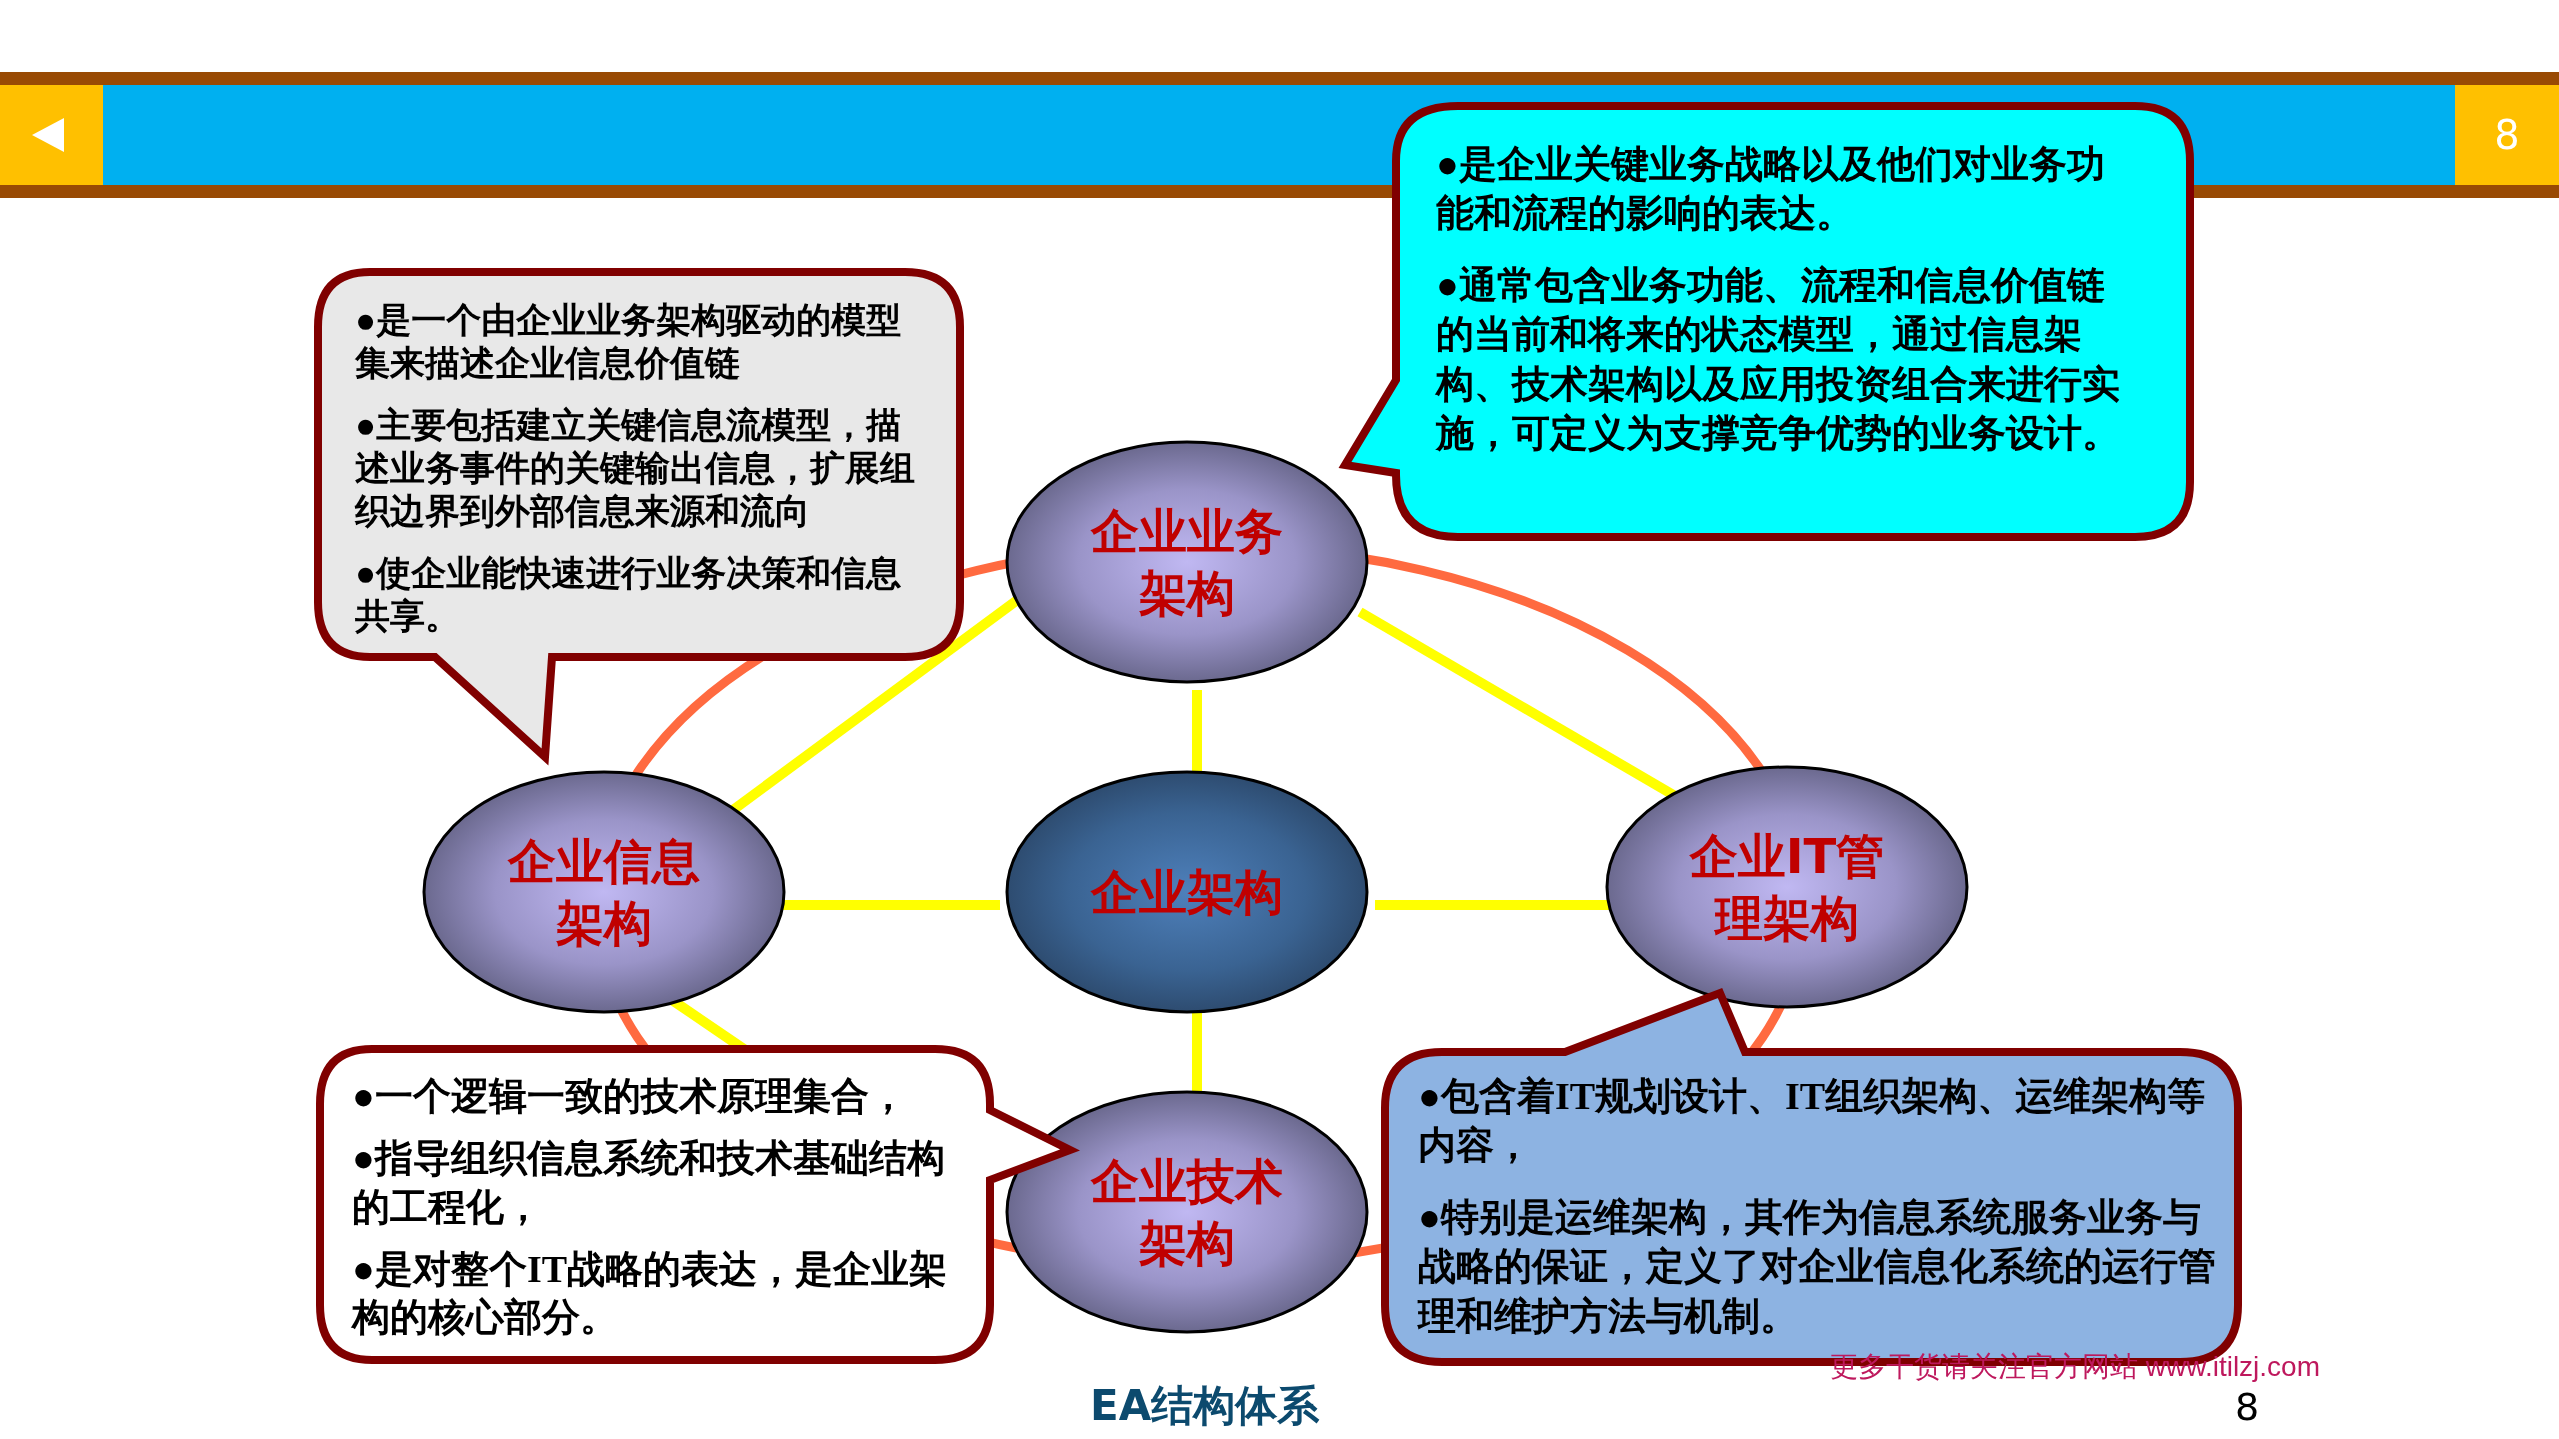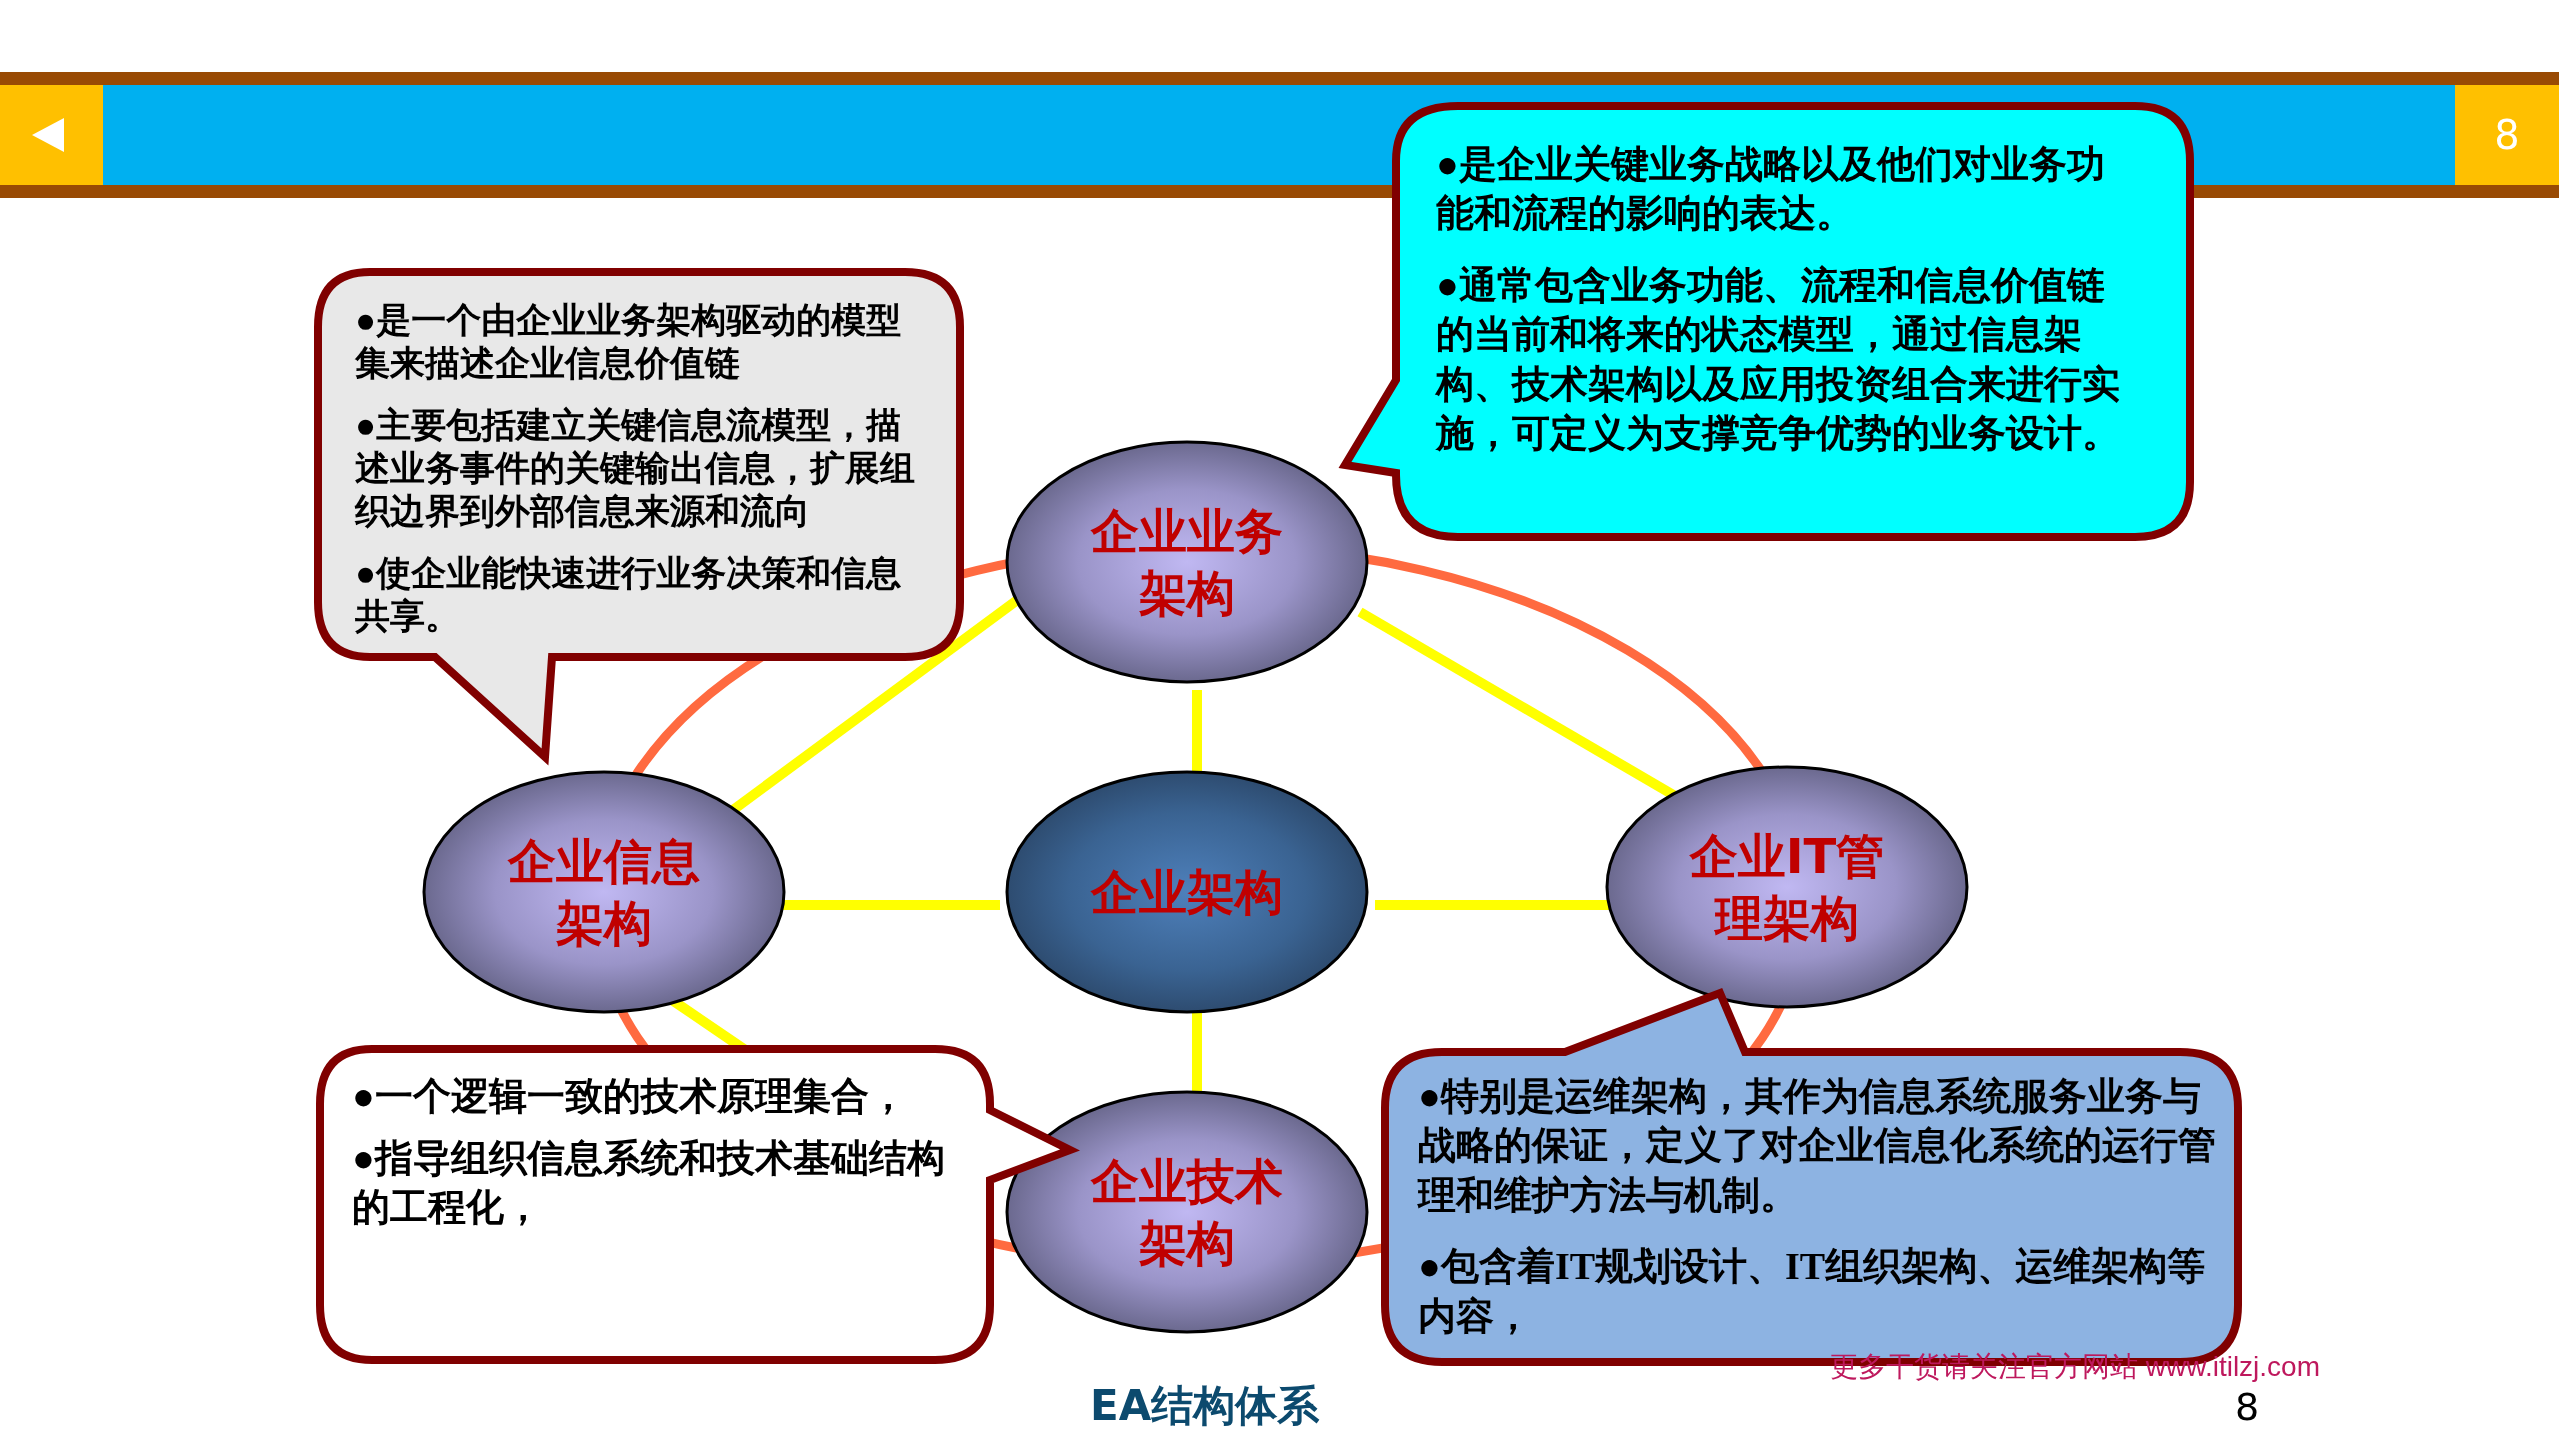--- a/index.html
+++ b/index.html
@@ -109,22 +109,23 @@
 </div>
 
 <div class="callout-text tr">
   <p>●是企业关键业务战略以及他们对业务功能和流程的影响的表达。</p>
   <p>●通常包含业务功能、流程和信息价值链的当前和将来的状态模型，通过信息架构、技术架构以及应用投资组合来进行实施，可定义为支撑竞争优势的业务设计。</p>
 </div>
 
 <div class="callout-text bl">
   <p>●一个逻辑一致的技术原理集合，</p>
   <p>●指导组织信息系统和技术基础结构的工程化，</p>
+  <p>●是对整个IT战略的表达，是企业架构的核心部分。</p>
 </div>
 
 <div class="callout-text br">
+  <p>●包含着IT规划设计、IT组织架构、运维架构等内容，</p>
   <p>●特别是运维架构，其作为信息系统服务业务与战略的保证，定义了对企业信息化系统的运行管理和维护方法与机制。</p>
-  <p>●包含着IT规划设计、IT组织架构、运维架构等内容，</p>
 </div>
 
 <div class="caption">EA结构体系</div>
 <div class="watermark">更多干货请关注官方网站 www.itilzj.com</div>
 <div class="page-num">8</div>
 
 </body></html>

